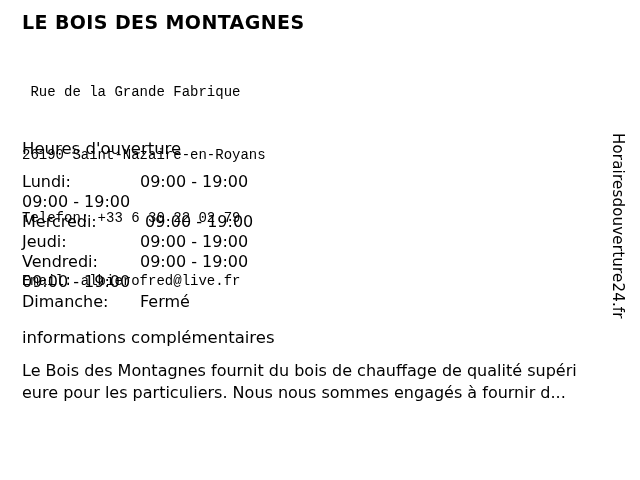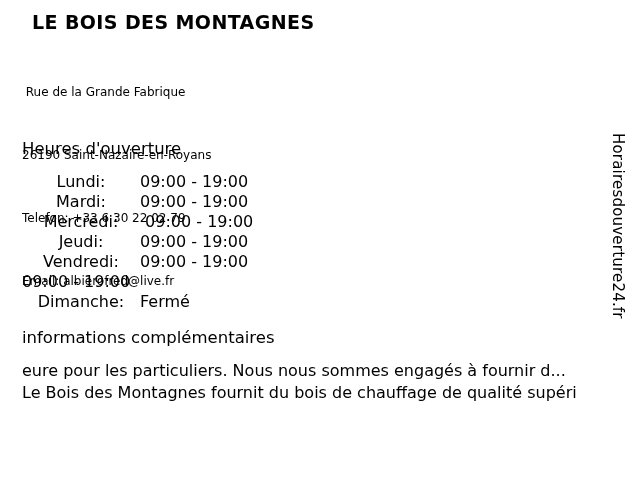--- a/index.html
+++ b/index.html
@@ -13,29 +13,29 @@
     overflow: hidden;
   }
   .page-title {
     position: absolute;
     left: 22px;
     top: 11px;
     font-size: 19px;
     font-weight: bold;
     letter-spacing: 0.4px;
     white-space: pre;
-    margin-left: 10px;
   }
   .address-block {
     position: absolute;
     left: 22px;
     top: 40px;
-    font-size: 12px;
+    font-size: 14px;
     line-height: 21px;
     white-space: pre;
+    font-family: Liberation Mono, monospace;
   }
   .section-heading {
     position: absolute;
     left: 22px;
     font-size: 16.5px;
     font-weight: normal;
     white-space: pre;
   }
   .hours-heading { top: 139px; }
   .info-heading  { top: 328px; }
@@ -46,21 +46,20 @@
     font-size: 16px;
   }
   .hours-row {
     display: flex;
     height: 20px;
     line-height: 20px;
   }
   .hours-day {
     width: 118px;
     white-space: pre;
-    text-align: center;
   }
   .hours-time { white-space: pre; }
   .info-text {
     position: absolute;
     left: 22px;
     top: 360px;
     font-size: 16px;
     line-height: 22px;
   }
   .info-line { white-space: pre; }
@@ -87,21 +86,20 @@
 </div>
 
 <div class="section-heading hours-heading">Heures d'ouverture</div>
 
 <div class="hours-table">
   <div class="hours-row">
     <span class="hours-day">Lundi:</span>
     <span class="hours-time">09:00 - 19:00</span>
   </div>
   <div class="hours-row">
-    <span class="hours-day">Mardi:</span>
     <span class="hours-time">09:00 - 19:00</span>
   </div>
   <div class="hours-row">
     <span class="hours-day">Mercredi:</span>
     <span class="hours-time"> 09:00 - 19:00</span>
   </div>
   <div class="hours-row">
     <span class="hours-day">Jeudi:</span>
     <span class="hours-time">09:00 - 19:00</span>
   </div>
@@ -114,17 +112,17 @@
   </div>
   <div class="hours-row">
     <span class="hours-day">Dimanche:</span>
     <span class="hours-time">Fermé</span>
   </div>
 </div>
 
 <div class="section-heading info-heading">informations complémentaires</div>
 
 <div class="info-text">
+  <div class="info-line">Le Bois des Montagnes fournit du bois de chauffage de qualité supéri</div>
   <div class="info-line">eure pour les particuliers. Nous nous sommes engagés à fournir d...</div>
-  <div class="info-line">Le Bois des Montagnes fournit du bois de chauffage de qualité supéri</div>
 </div>
 
 <div class="branding-vertical">Horairesdouverture24.fr</div>
 
 </body></html>

